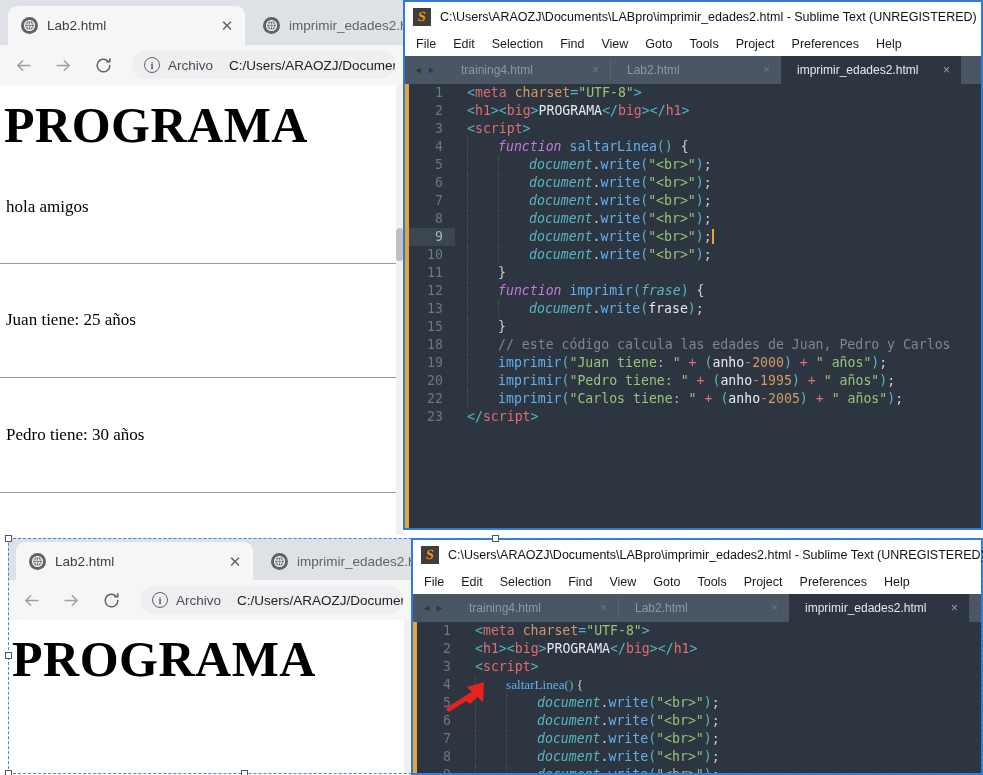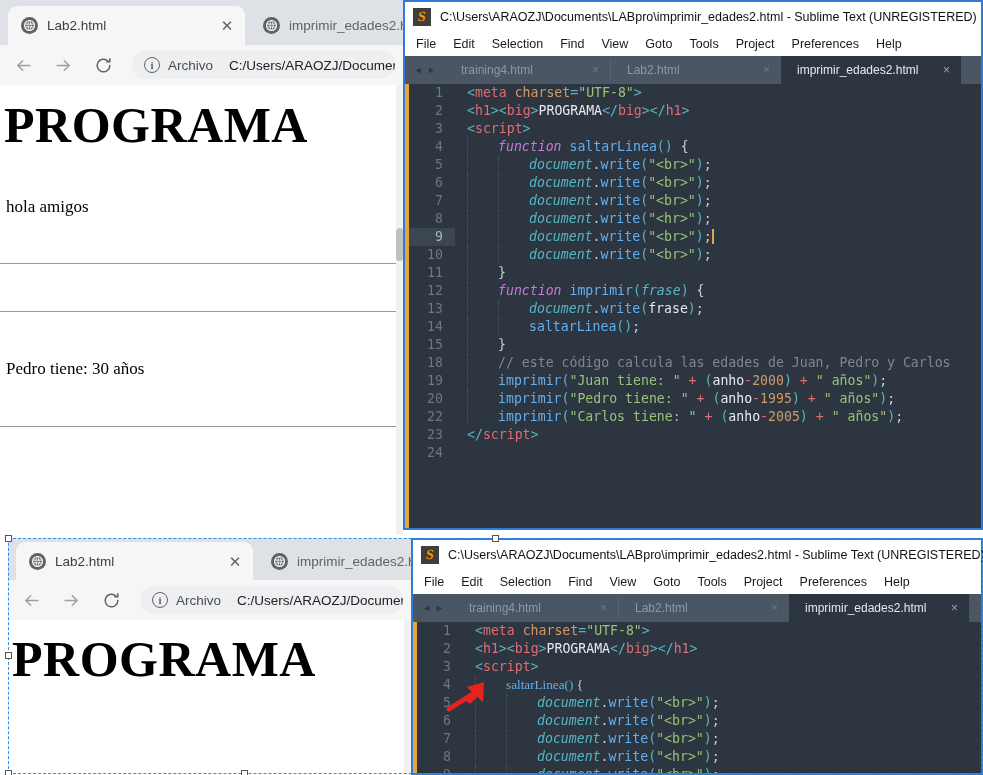--- a/index.html
+++ b/index.html
@@ -249,20 +249,21 @@
         <span class="omni-scheme">Archivo</span>
         <span class="omni-sep"></span>
         <span class="omni-url">C:/Users/ARAOZJ/Documents/L.</span>
       </div>
     </div>
 
     <div class="br-content" style="top:85px;height:450px;">
       <div class="page-h1" style="margin:11px 0 0 4px;">PROGRAMA</div>
       <div class="page-p" style="margin:43px 0 0 6px;">hola amigos</div>
       <hr class="page-hr" style="margin-top:46px;">
+      <div class="page-p" style="margin:46px 0 0 6px;">Juan tiene: 25 años</div>
       <hr class="page-hr" style="margin-top:47px;">
       <div class="page-p" style="margin:47px 0 0 6px;">Pedro tiene: 30 años</div>
       <hr class="page-hr" style="margin-top:47px;">
 
     </div>
 
     <div class="br-scroll-track" style="top:85px;height:450px;"></div>
     <div class="br-scroll-thumb" style="top:228px;height:33px;"></div>
   </div>
 
@@ -318,28 +319,26 @@
           <div class="code-row"><span class="ln">4</span><span class="code-txt"><span class="guide g1"></span><span style="padding-left: 31px;"><span class="c-kw">function</span><span class="c-plain"> </span><span class="c-fn">saltarLinea</span><span class="c-punct">()</span><span class="c-plain"> </span><span class="c-plain">{</span></span></span></div>
           <div class="code-row"><span class="ln">5</span><span class="code-txt"><span class="guide g1"></span><span class="guide g2"></span><span style="padding-left: 62px;"><span class="c-obj">document</span><span class="c-plain">.</span><span class="c-prop">write</span><span class="c-punct">(</span><span class="c-str">"&lt;br&gt;"</span><span class="c-punct">)</span><span class="c-plain">;</span></span></span></div>
           <div class="code-row"><span class="ln">6</span><span class="code-txt"><span class="guide g1"></span><span class="guide g2"></span><span style="padding-left: 62px;"><span class="c-obj">document</span><span class="c-plain">.</span><span class="c-prop">write</span><span class="c-punct">(</span><span class="c-str">"&lt;br&gt;"</span><span class="c-punct">)</span><span class="c-plain">;</span></span></span></div>
           <div class="code-row"><span class="ln">7</span><span class="code-txt"><span class="guide g1"></span><span class="guide g2"></span><span style="padding-left: 62px;"><span class="c-obj">document</span><span class="c-plain">.</span><span class="c-prop">write</span><span class="c-punct">(</span><span class="c-str">"&lt;br&gt;"</span><span class="c-punct">)</span><span class="c-plain">;</span></span></span></div>
           <div class="code-row"><span class="ln">8</span><span class="code-txt"><span class="guide g1"></span><span class="guide g2"></span><span style="padding-left: 62px;"><span class="c-obj">document</span><span class="c-plain">.</span><span class="c-prop">write</span><span class="c-punct">(</span><span class="c-str">"&lt;hr&gt;"</span><span class="c-punct">)</span><span class="c-plain">;</span></span></span></div>
           <div class="code-row cur"><span class="ln">9</span><span class="code-txt"><span class="guide g1"></span><span class="guide g2"></span><span style="padding-left: 62px;"><span class="c-obj">document</span><span class="c-plain">.</span><span class="c-prop">write</span><span class="c-punct">(</span><span class="c-str">"&lt;br&gt;"</span><span class="c-punct">)</span><span class="c-plain">;</span><span class="caret"></span></span></span></div>
           <div class="code-row"><span class="ln">10</span><span class="code-txt"><span class="guide g1"></span><span class="guide g2"></span><span style="padding-left: 62px;"><span class="c-obj">document</span><span class="c-plain">.</span><span class="c-prop">write</span><span class="c-punct">(</span><span class="c-str">"&lt;br&gt;"</span><span class="c-punct">)</span><span class="c-plain">;</span></span></span></div>
           <div class="code-row"><span class="ln">11</span><span class="code-txt"><span class="guide g1"></span><span style="padding-left: 31px;"><span class="c-plain">}</span></span></span></div>
           <div class="code-row"><span class="ln">12</span><span class="code-txt"><span class="guide g1"></span><span style="padding-left: 31px;"><span class="c-kw">function</span><span class="c-plain"> </span><span class="c-fn">imprimir</span><span class="c-punct">(</span><span class="c-obj">frase</span><span class="c-punct">)</span><span class="c-plain"> </span><span class="c-plain">{</span></span></span></div>
           <div class="code-row"><span class="ln">13</span><span class="code-txt"><span class="guide g1"></span><span class="guide g2"></span><span style="padding-left: 62px;"><span class="c-obj">document</span><span class="c-plain">.</span><span class="c-prop">write</span><span class="c-punct">(</span><span class="c-var">frase</span><span class="c-punct">)</span><span class="c-plain">;</span></span></span></div>
-          <div class="code-row"><span class="ln">14</span><span class="code-txt"><span class="guide g1"></span><span class="guide g2"></span><span style="padding-left: 62px;"><span class="c-fn">saltarLinea</span><span class="c-punct">()</span><span class="c-plain">;</span></span></span></div>
           <div class="code-row"><span class="ln">15</span><span class="code-txt"><span class="guide g1"></span><span style="padding-left: 31px;"><span class="c-plain">}</span></span></span></div>
           <div class="code-row"><span class="ln">18</span><span class="code-txt"><span class="guide g1"></span><span style="padding-left: 31px;"><span class="c-com">// este código calcula las edades de Juan, Pedro y Carlos</span></span></span></div>
           <div class="code-row"><span class="ln">19</span><span class="code-txt"><span class="guide g1"></span><span style="padding-left: 31px;"><span class="c-fn">imprimir</span><span class="c-punct">(</span><span class="c-str">"Juan tiene: "</span><span class="c-plain"> </span><span class="c-op">+</span><span class="c-plain"> </span><span class="c-punct">(</span><span class="c-var">anho</span><span class="c-op">-</span><span class="c-num">2000</span><span class="c-punct">)</span><span class="c-plain"> </span><span class="c-op">+</span><span class="c-plain"> </span><span class="c-str">" años"</span><span class="c-punct">)</span><span class="c-plain">;</span></span></span></div>
           <div class="code-row"><span class="ln">20</span><span class="code-txt"><span class="guide g1"></span><span style="padding-left: 31px;"><span class="c-fn">imprimir</span><span class="c-punct">(</span><span class="c-str">"Pedro tiene: "</span><span class="c-plain"> </span><span class="c-op">+</span><span class="c-plain"> </span><span class="c-punct">(</span><span class="c-var">anho</span><span class="c-op">-</span><span class="c-num">1995</span><span class="c-punct">)</span><span class="c-plain"> </span><span class="c-op">+</span><span class="c-plain"> </span><span class="c-str">" años"</span><span class="c-punct">)</span><span class="c-plain">;</span></span></span></div>
           <div class="code-row"><span class="ln">22</span><span class="code-txt"><span class="guide g1"></span><span style="padding-left: 31px;"><span class="c-fn">imprimir</span><span class="c-punct">(</span><span class="c-str">"Carlos tiene: "</span><span class="c-plain"> </span><span class="c-op">+</span><span class="c-plain"> </span><span class="c-punct">(</span><span class="c-var">anho</span><span class="c-op">-</span><span class="c-num">2005</span><span class="c-punct">)</span><span class="c-plain"> </span><span class="c-op">+</span><span class="c-plain"> </span><span class="c-str">" años"</span><span class="c-punct">)</span><span class="c-plain">;</span></span></span></div>
           <div class="code-row"><span class="ln">23</span><span class="code-txt"><span style="padding-left: 0px;"><span class="c-punct">&lt;/</span><span class="c-tag">script</span><span class="c-punct">&gt;</span></span></span></div>
-          <div class="code-row"><span class="ln">24</span><span class="code-txt"><span style="padding-left: 0px;"></span></span></div>
         </div>
     </div>
   </div>
 
   <div class="browser" id="browser-bottom" style="left:8px;top:538px;width:403px;height:237px;">
     <div class="br-tabstrip" style="height:42px;">
       <div class="br-tab active" style="left:8px;width:237px;top:4px;height:38px;">
         <span class="tab-fav">
           <svg width="11" height="11" viewBox="0 0 16 16">
               <circle cx="8" cy="8" r="7.2" fill="none" stroke="#fff" stroke-width="1.6"></circle>

